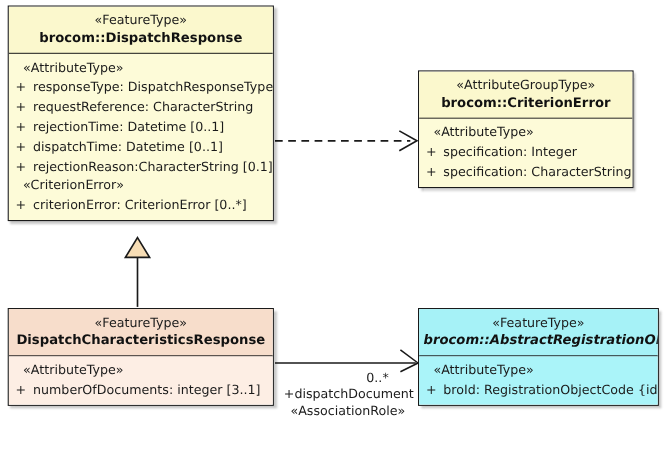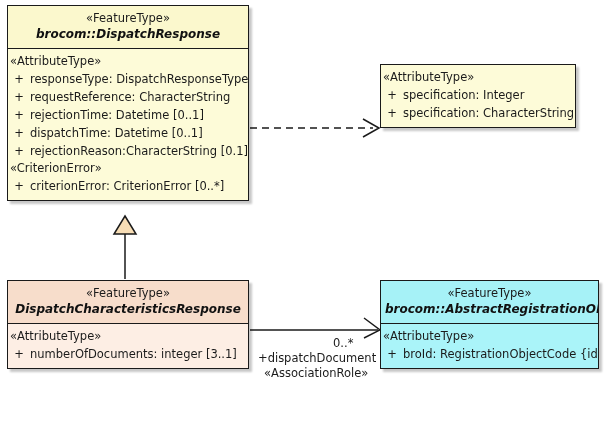--- a/index.html
+++ b/index.html
@@ -46,31 +46,30 @@
     color: #1b1b1b;
     line-height: 16px;
     white-space: nowrap;
   }
   .cname {
     font-size: 12px;
     font-weight: bold;
     color: #111111;
     line-height: 17px;
     white-space: nowrap;
-    font-style: italic;
   }
   .cname.italic { font-style: italic; }
   .uml-body {
     padding: 4px 0 5px 0;
   }
   .grp-label {
     font-size: 11.5px;
     color: #1b1b1b;
     line-height: 17px;
-    padding-left: 2px;
+    padding-left: 13px;
     white-space: nowrap;
   }
   .attr-row {
     display: flex;
     align-items: baseline;
     line-height: 18px;
     white-space: nowrap;
   }
   .attr-vis {
     width: 22px;
@@ -160,20 +159,24 @@
       </div>
       <div class="grp-label">«CriterionError»</div>
       <div class="attr-row">
         <span class="attr-vis">+</span>
         <span class="attr-text">criterionError: CriterionError [0..*]</span>
       </div>
     </div>
   </div>
 
   <div class="uml-class theme-yellow" id="cls-criterion-error">
+    <div class="uml-head">
+      <div class="stereo">«AttributeGroupType»</div>
+      <div class="cname">brocom::CriterionError</div>
+    </div>
     <div class="uml-body">
       <div class="grp-label">«AttributeType»</div>
       <div class="attr-row">
         <span class="attr-vis">+</span>
         <span class="attr-text">specification: Integer</span>
       </div>
       <div class="attr-row">
         <span class="attr-vis">+</span>
         <span class="attr-text">specification: CharacterString</span>
       </div>

